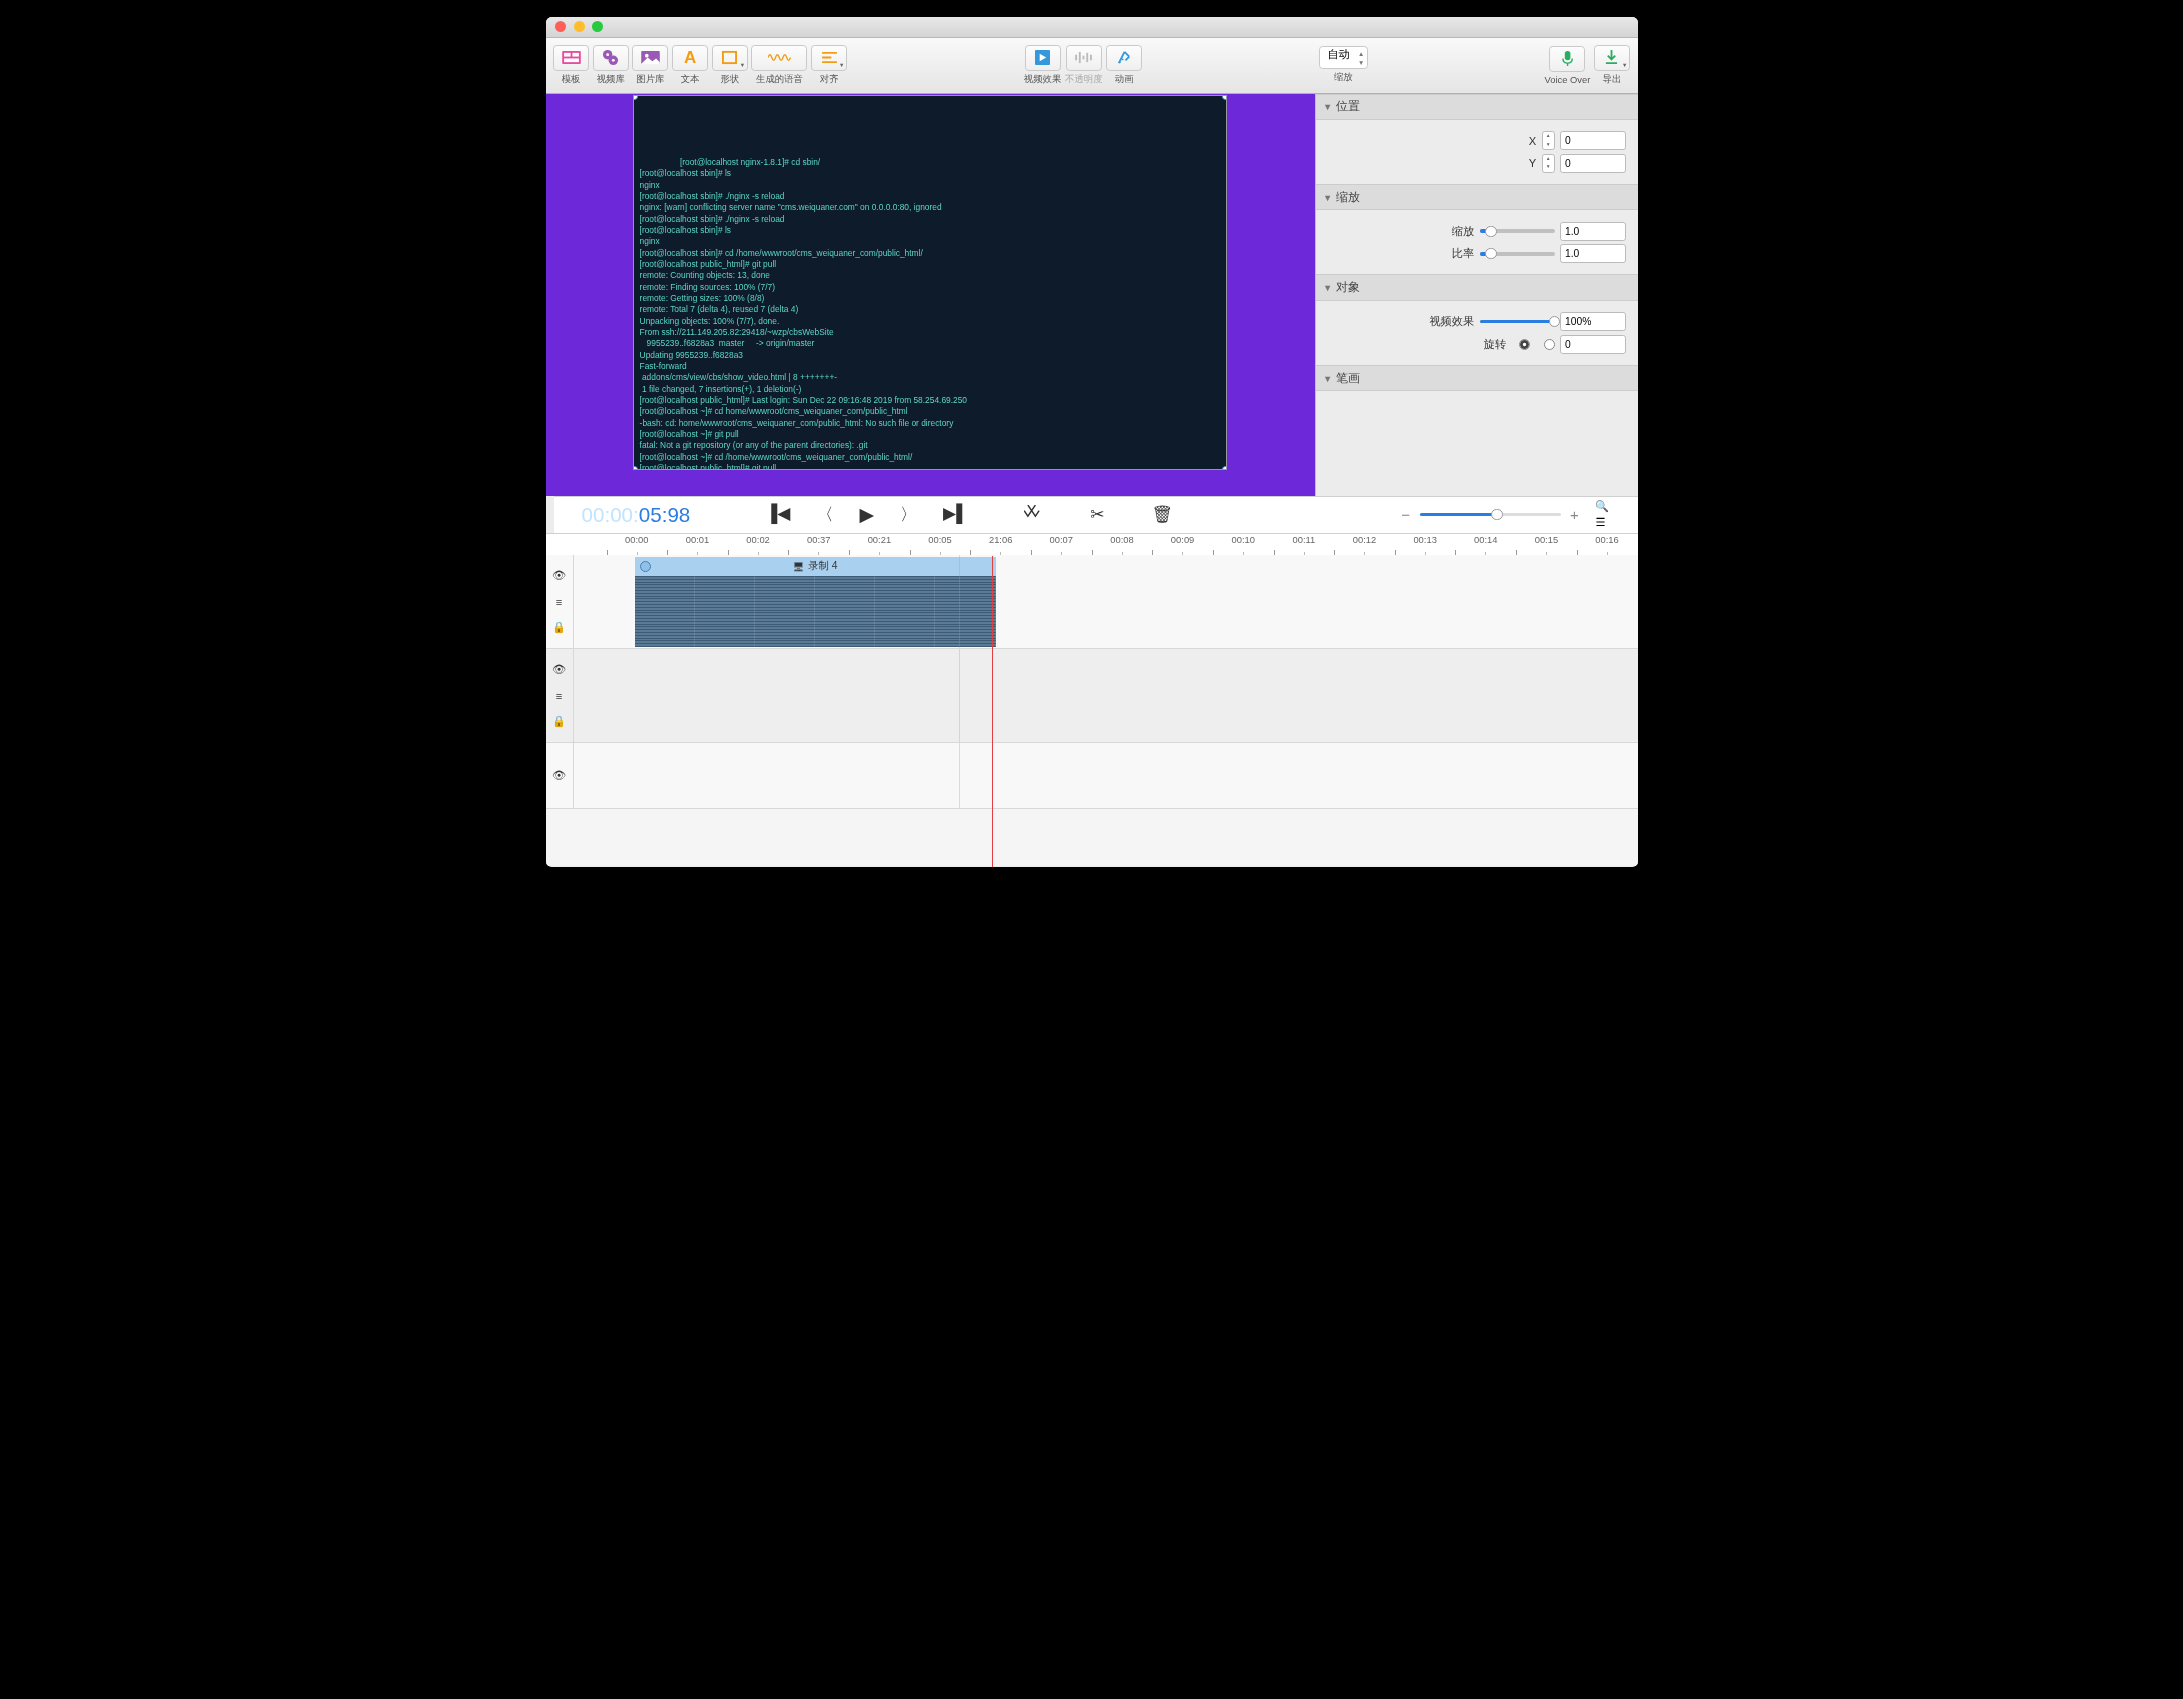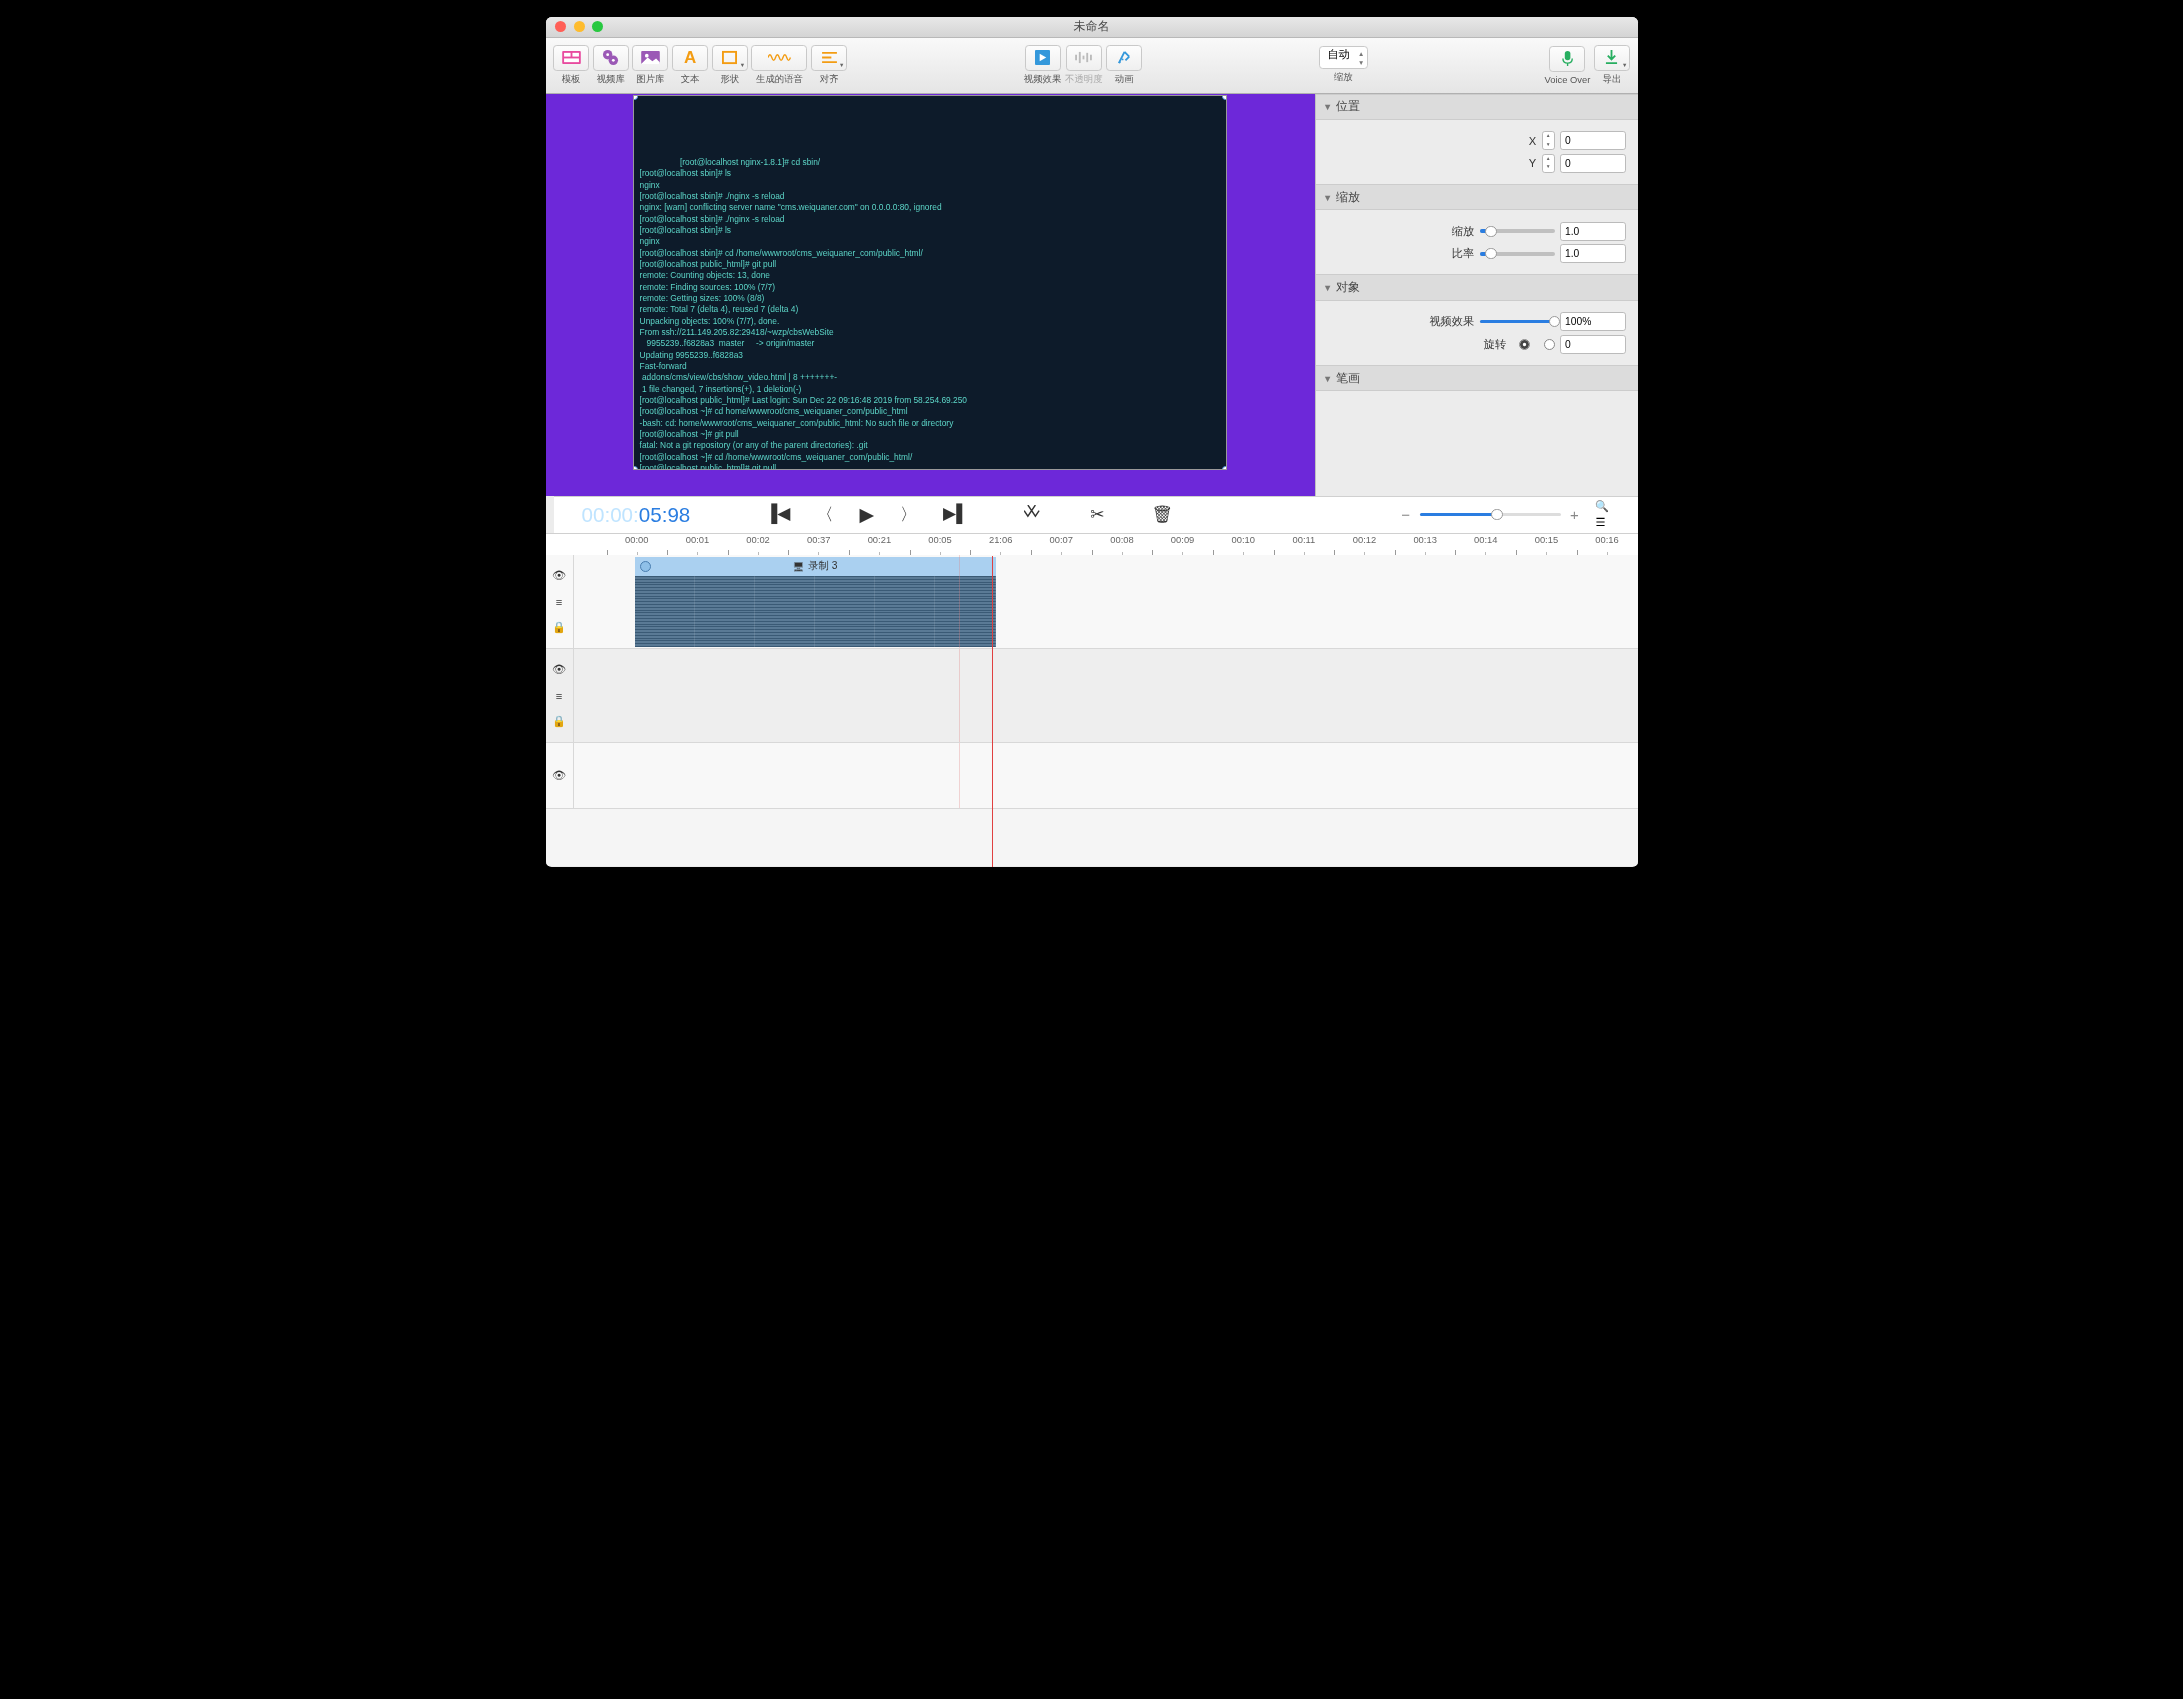--- a/index.html
+++ b/index.html
@@ -72,21 +72,20 @@
 
 <div class="window">
   <div class="playhead" style="top:539px;"></div>
 
   <div class="titlebar">
     <div class="traffic">
       <div class="dot r"></div>
       <div class="dot y"></div>
       <div class="dot g"></div>
     </div>
-    <div class="title">未命名</div>
   </div>
 
   <div class="toolbar">
     <div class="tb-group">
         <div class="tb-btn">
           <svg width="19" height="13" viewBox="0 0 20 14">
             <rect x="0" y="0" width="20" height="14" fill="#e84b9f" rx="1"></rect>
             <rect x="2" y="2" width="7" height="4" fill="#fff"></rect>
             <rect x="11" y="2" width="7" height="4" fill="#fff"></rect>
             <rect x="2" y="8" width="16" height="4" fill="#fff"></rect>
@@ -380,21 +379,21 @@
     <div class="track">
       <div class="track-head">
         <span>👁</span>
         <span>≡</span>
         <span>🔒</span>
       </div>
       <div class="track-body">
         <div class="clip">
           <div class="clip-head">
               <span style="font-size:9.4px;">🖥</span>
-              <span>录制 3</span>
+              <span>录制 4</span>
             </div>
           <div class="clip-body">
               <div class="clip-thumb"></div>
               <div class="clip-thumb"></div>
               <div class="clip-thumb"></div>
               <div class="clip-thumb"></div>
               <div class="clip-thumb"></div>
               <div class="clip-thumb"></div>
             </div>
         </div>

